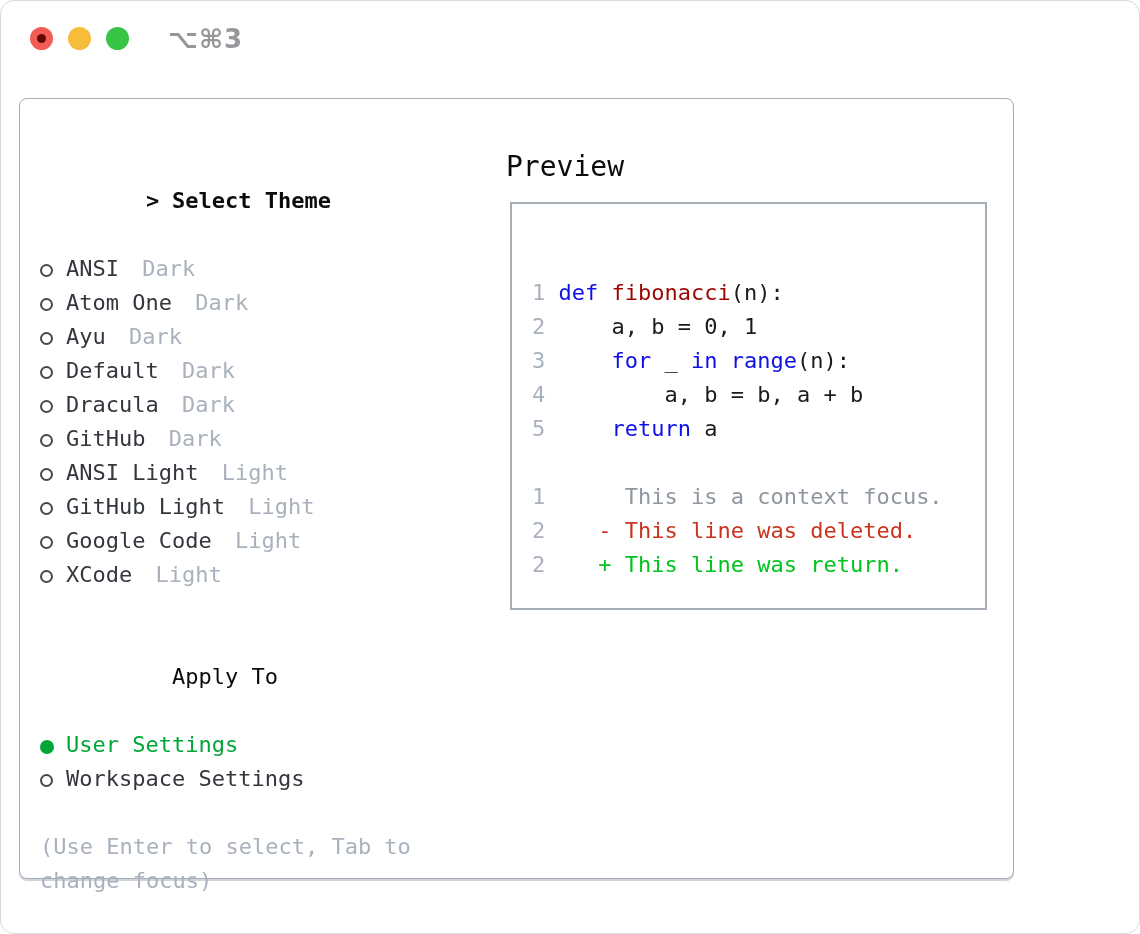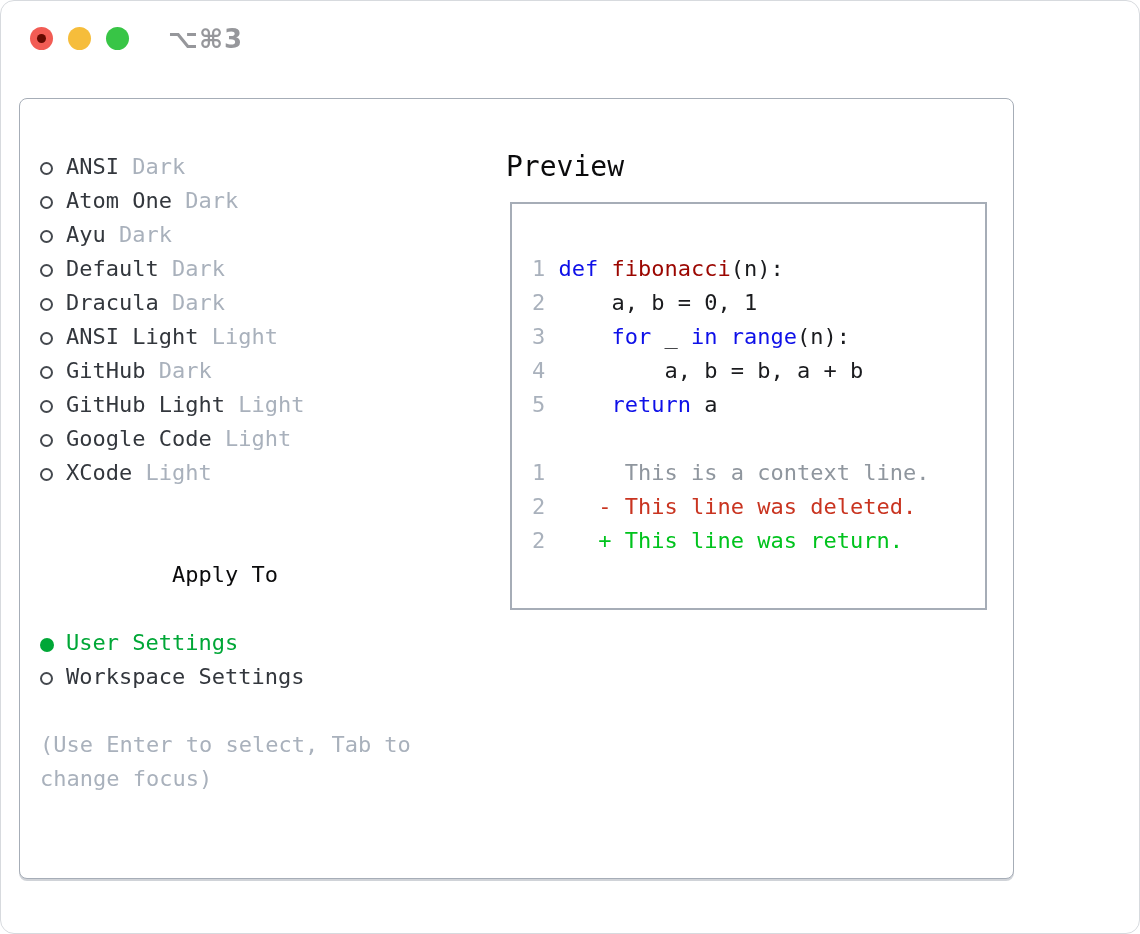--- a/index.html
+++ b/index.html
@@ -53,35 +53,35 @@
   .left-col{position:absolute;left:20px;top:51px;}
   .row{line-height:34px;font-size:22px;white-space:pre;color:var(--text-dark);}
   .row .marker{display:inline-block;width:26px;}
   .prompt-char{font-weight:bold;color:var(--heading);}
   .ring{display:inline-block;width:13px;height:13px;border-radius:50%;border:2px solid #45494f;vertical-align:-1px;}
   .ring.filled{border:none;width:14px;height:14px;background:var(--accent-green);vertical-align:-2px;}
   .header-label{font-weight:bold;color:var(--heading);}
   .section-label{color:var(--heading);text-align:right;}
   .item-name{color:var(--text-dark);}
   .item-name.selected{color:var(--accent-green);}
-  .item-tag{color:var(--muted);}
+  .item-tag{color:var(--muted);margin-left:10px;}
   .spacer-row{height:34px;}
   .hint{
     line-height:34px;font-size:22px;color:var(--muted);
     max-width:420px;white-space:normal;
   }
   
   .preview-title{
     position:absolute;left:486px;top:51px;line-height:34px;
     font-size:28px;font-weight:normal;color:var(--heading);white-space:pre;
   }
   .preview-box{
     position:absolute;left:490px;top:103px;width:477px;height:408px;
     border:2px solid var(--border);background:#fff;
-    padding:48px 0 0 20px;overflow:hidden;
+    padding:72px 0 0 20px;overflow:hidden;
   }
   .pline{line-height:34px;font-size:22px;white-space:pre;color:var(--code-plain);}
   .c-num{color:var(--muted);}
   .c-kw{color:var(--keyword-blue);}
   .c-fn{color:var(--function-red);}
   .c-plain{color:var(--code-plain);}
   .c-context{color:var(--context-gray);}
   .c-deleted{color:var(--diff-del);}
   .c-added{color:var(--diff-add);}
 </style>
@@ -97,29 +97,32 @@
         </span>
       <span class="tl yellow"></span>
       <span class="tl green"></span>
     </div>
     <span class="shortcut">⌥⌘3</span>
   </div>
 
   <div class="panel">
 
     <div class="left-col">
+      <div class="row">
+        <span class="marker"><span class="prompt-char">&gt;</span></span><span class="header-label">Select Theme</span>
+      </div>
 
       <div id="theme-list">
           <div class="row"><span class="marker"><span class="ring"></span></span><span class="item-name">ANSI</span><span class="item-tag"> Dark</span></div>
           <div class="row"><span class="marker"><span class="ring"></span></span><span class="item-name">Atom One</span><span class="item-tag"> Dark</span></div>
           <div class="row"><span class="marker"><span class="ring"></span></span><span class="item-name">Ayu</span><span class="item-tag"> Dark</span></div>
           <div class="row"><span class="marker"><span class="ring"></span></span><span class="item-name">Default</span><span class="item-tag"> Dark</span></div>
           <div class="row"><span class="marker"><span class="ring"></span></span><span class="item-name">Dracula</span><span class="item-tag"> Dark</span></div>
+          <div class="row"><span class="marker"><span class="ring"></span></span><span class="item-name">GitHub</span><span class="item-tag"> Dark</span></div>
           <div class="row"><span class="marker"><span class="ring"></span></span><span class="item-name">ANSI Light</span><span class="item-tag"> Light</span></div>
-          <div class="row"><span class="marker"><span class="ring"></span></span><span class="item-name">GitHub</span><span class="item-tag"> Dark</span></div>
           <div class="row"><span class="marker"><span class="ring"></span></span><span class="item-name">GitHub Light</span><span class="item-tag"> Light</span></div>
           <div class="row"><span class="marker"><span class="ring"></span></span><span class="item-name">Google Code</span><span class="item-tag"> Light</span></div>
           <div class="row"><span class="marker"><span class="ring"></span></span><span class="item-name">XCode</span><span class="item-tag"> Light</span></div>
         </div>
 
       <div class="spacer-row"></div>
 
       <div class="row">
         <span class="marker"></span><span class="section-label">Apply To</span>
       </div>
@@ -135,19 +138,19 @@
     </div>
 
     <div class="preview-title">Preview</div>
     <div class="preview-box" id="preview-box">
         <div class="pline"><span class="c-num">1</span><span class="c-plain"> </span><span class="c-kw">def</span><span class="c-plain"> </span><span class="c-fn">fibonacci</span><span class="c-plain">(n):</span></div>
         <div class="pline"><span class="c-num">2</span><span class="c-plain"> </span><span class="c-plain">    a, b = 0, 1</span></div>
         <div class="pline"><span class="c-num">3</span><span class="c-plain"> </span><span class="c-plain">    </span><span class="c-kw">for</span><span class="c-plain"> _ </span><span class="c-kw">in</span><span class="c-plain"> </span><span class="c-kw">range</span><span class="c-plain">(n):</span></div>
         <div class="pline"><span class="c-num">4</span><span class="c-plain"> </span><span class="c-plain">        a, b = b, a + b</span></div>
         <div class="pline"><span class="c-num">5</span><span class="c-plain"> </span><span class="c-plain">    </span><span class="c-kw">return</span><span class="c-plain"> a</span></div>
         <div class="pline"> </div>
-        <div class="pline"><span class="c-num">1</span><span class="c-plain">    </span><span class="c-context">  </span><span class="c-context">This is a context line.</span></div>
+        <div class="pline"><span class="c-num">1</span><span class="c-plain">    </span><span class="c-context">  </span><span class="c-context">This is a context focus.</span></div>
         <div class="pline"><span class="c-num">2</span><span class="c-plain">    </span><span class="c-deleted">- </span><span class="c-deleted">This line was deleted.</span></div>
         <div class="pline"><span class="c-num">2</span><span class="c-plain">    </span><span class="c-added">+ </span><span class="c-added">This line was return.</span></div>
       </div>
 
   </div>
 </div>
 
 </body></html>

